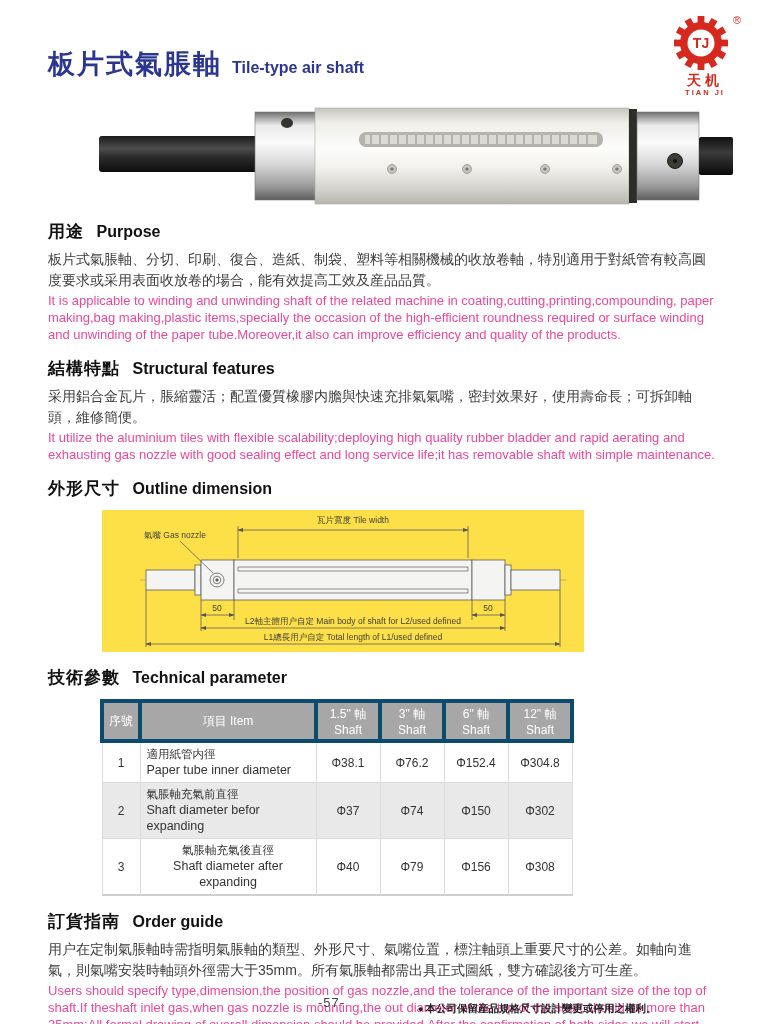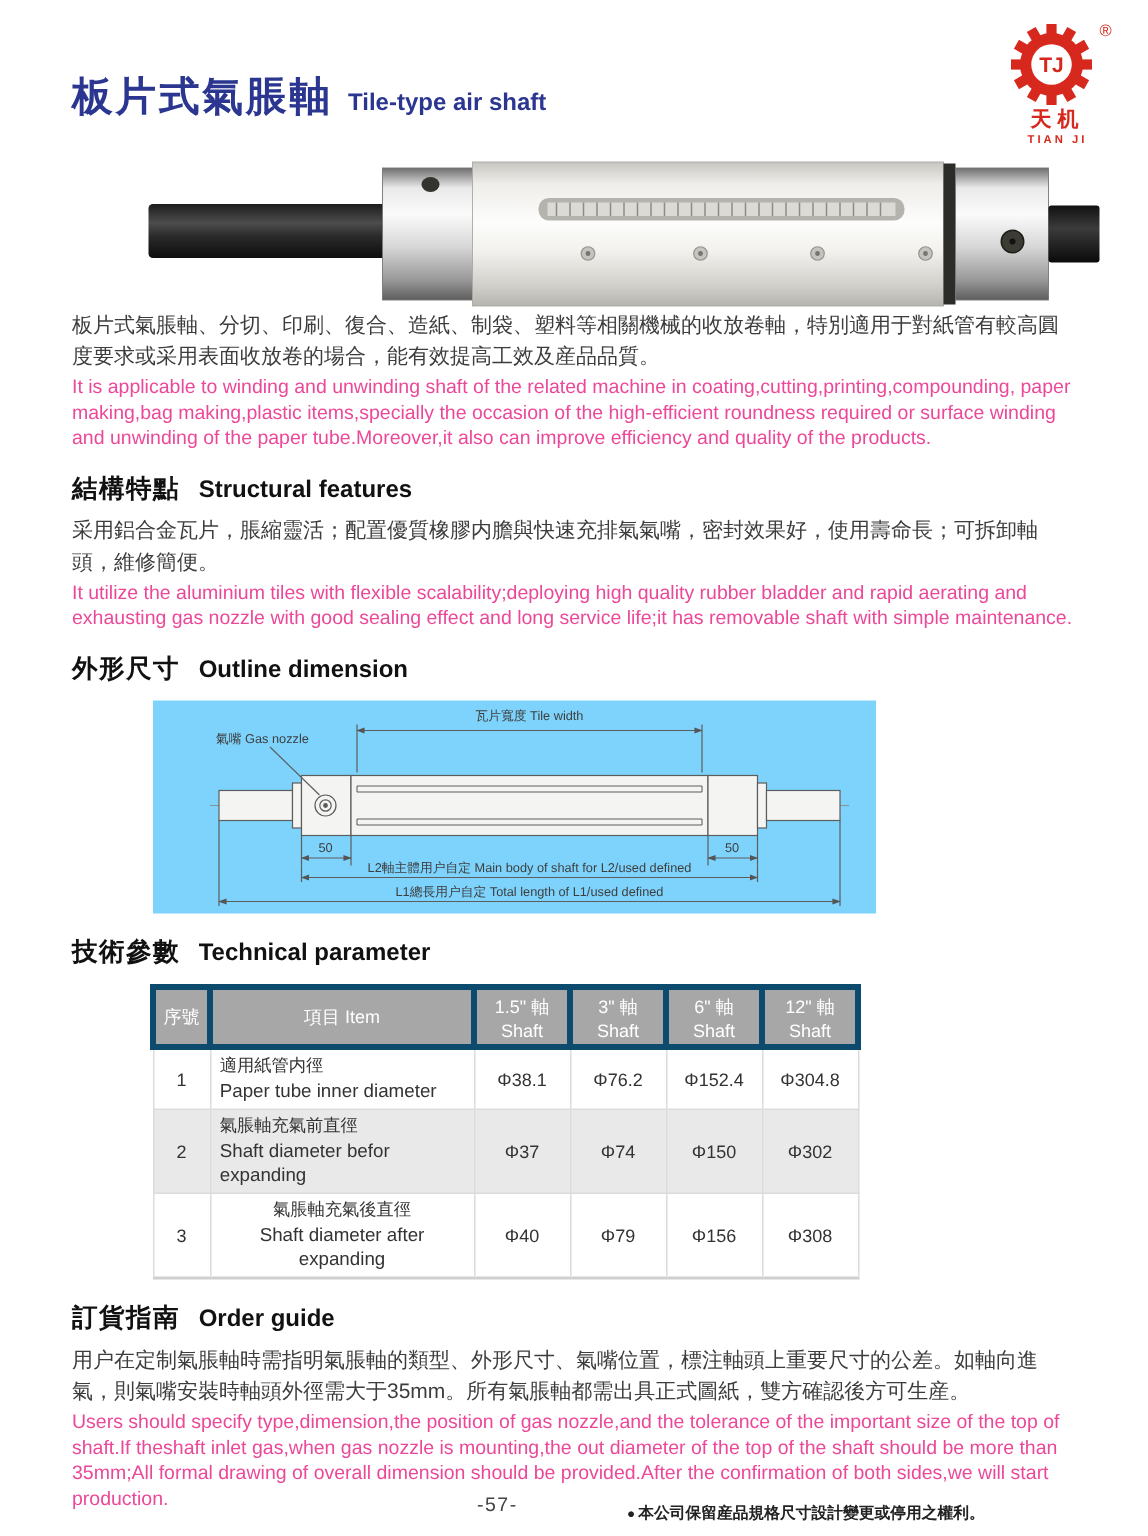--- a/index.html
+++ b/index.html
@@ -24,21 +24,21 @@
 
   
   .content { padding:0 47px 0 48px; }
   .sec-head { margin-top:14px; margin-bottom:6px; }
   .sec-head .zh { font-size:17px; font-weight:bold; color:#111; letter-spacing:1px; }
   .sec-head .en { font-size:16px; font-weight:bold; color:#111; margin-left:8px; }
   p.zh-body { font-size:14px; line-height:21px; color:#3d3d3d; }
   p.en-body { font-size:13px; line-height:17px; color:#ec4899; margin-top:1px; }
 
   
-  .drawing-panel { margin:10px 0 0 102px; width:482px; height:142px; background:#7dd3fc; }
+  .drawing-panel { margin:10px 0 0 102px; width:482px; height:142px; background:#fde047; }
 
   
   table.tech { margin:10px 0 0 100px; width:472px; border-collapse:collapse; table-layout:fixed; }
   table.tech th {
     background:#a7a7a7; color:#fff; font-weight:normal; font-size:12px;
     border:4px solid #0c4a6e; height:40px; padding:2px; text-align:center;
   }
   table.tech col.c-no { width:38px; }
   table.tech col.c-item { width:176px; }
   table.tech col.c-val { width:64px; }
@@ -165,20 +165,24 @@
       <rect x="532" y="3" width="8" height="94" fill="#2c2c29"></rect>
       <rect x="540" y="6" width="62" height="88" fill="url(#gChrome)" stroke="#777" stroke-width="0.6"></rect>
       <circle cx="578" cy="55" r="7.5" fill="#3d3c34" stroke="#1e1e1a" stroke-width="1"></circle>
       <circle cx="578" cy="55" r="2" fill="#111"></circle>
       <rect x="602" y="31" width="34" height="38" rx="2" fill="url(#gCap)"></rect>
     </svg>
   </div>
 
   <div class="content">
 
+    <div class="sec-head">
+      <span class="zh">用途</span>
+      <span class="en">Purpose</span>
+    </div>
     <p class="zh-body">板片式氣脹軸、分切、印刷、復合、造紙、制袋、塑料等相關機械的收放卷軸，特別適用于對紙管有較高圓度要求或采用表面收放卷的場合，能有效提高工效及産品品質。</p>
     <p class="en-body">It is applicable to winding and unwinding shaft of the related machine in coating,cutting,printing,compounding, paper making,bag making,plastic items,specially the occasion of the high-efficient roundness required or surface winding and unwinding of the paper tube.Moreover,it also can improve efficiency and quality of the products.</p>
 
     <div class="sec-head">
       <span class="zh">結構特點</span>
       <span class="en">Structural features</span>
     </div>
     <p class="zh-body">采用鋁合金瓦片，脹縮靈活；配置優質橡膠内膽與快速充排氣氣嘴，密封效果好，使用壽命長；可拆卸軸頭，維修簡便。</p>
     <p class="en-body">It utilize the aluminium tiles with flexible scalability;deploying high quality rubber bladder and rapid aerating and exhausting gas nozzle with good sealing effect and long service life;it has removable shaft with simple maintenance.</p>
 

